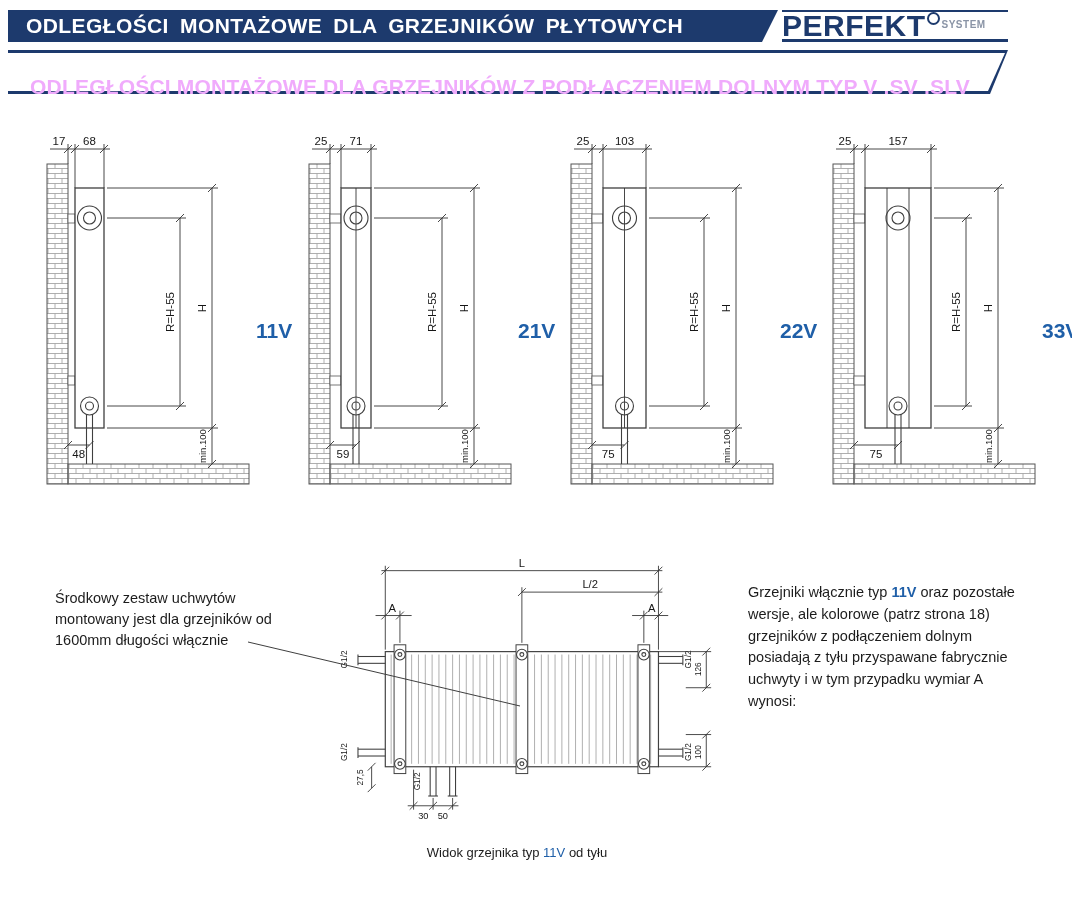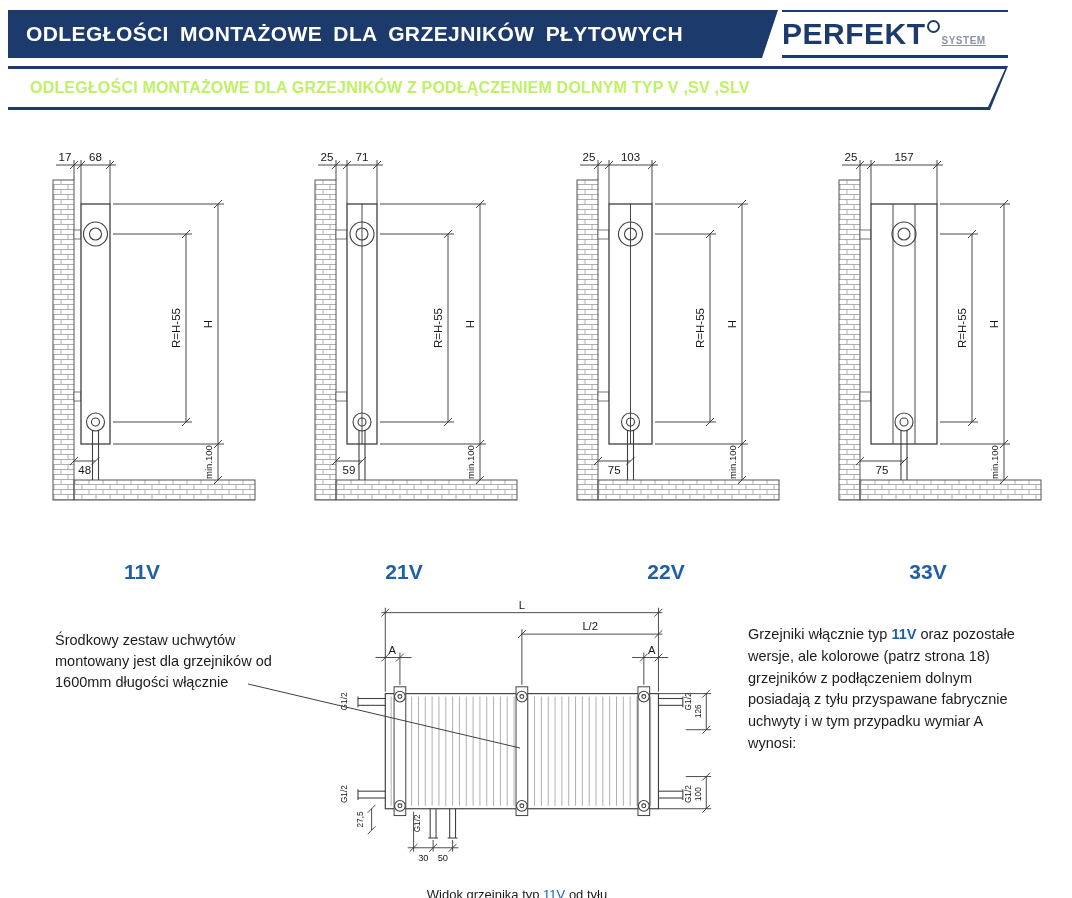--- a/index.html
+++ b/index.html
@@ -1,43 +1,43 @@
 <!DOCTYPE html>
 <html><head>
 <meta charset="utf-8">
 <title>Odległości montażowe</title>
 <style>
   html,body{margin:0;padding:0;width:1072px;height:898px;background:#fff;
     font-family:"Liberation Sans",sans-serif;color:#1a1a1a;overflow:hidden;}
   .page{position:relative;width:1072px;height:898px;}
 
   
-  .top-header{display:flex;align-items:stretch;height:48px;margin:10px 64px 0 8px;}
+  .top-header{display:flex;align-items:stretch;height:32px;margin:10px 64px 0 8px;}
   .title-bar{flex:0 0 752px;background:#1d3a6d;color:#fff;display:flex;align-items:center;
     padding-left:18px;font-weight:bold;font-size:21px;letter-spacing:.4px;word-spacing:5px;
     clip-path:polygon(0 0,100% 0,calc(100% - 16px) 100%,0 100%);}
   .logo-box{flex:1;margin-left:4px;border-top:2px solid #1d3a6d;border-bottom:3px solid #1d3a6d;
     display:flex;align-items:center;background:#fff;}
   .brand{color:#1d3a6d;font-weight:bold;font-size:30px;letter-spacing:.5px;line-height:1;}
   .brand-circle{width:9px;height:9px;border:2px solid #1d3a6d;border-radius:50%;
     display:inline-block;margin:0 2px 14px 1px;}
   .brand-sub{color:#8a94a6;font-size:10px;font-weight:bold;letter-spacing:.5px;
-    align-self:flex-end;margin-bottom:9px;text-decoration:underline;}
+    align-self:flex-end;margin-bottom:9px;}
 
   
   .subheader{position:relative;height:44px;margin:8px 64px 0 8px;background:#1d3a6d;
     clip-path:polygon(0 0,100% 0,calc(100% - 18px) 100%,0 100%);}
   .subheader .inner{position:absolute;left:0;top:3px;right:3px;bottom:3px;background:#fff;
     clip-path:polygon(0 0,100% 0,calc(100% - 17px) 100%,0 100%);}
-  .subheader .txt{position:absolute;left:22px;top:0;height:100%;display:flex;align-items:center;
-    color:#bef264;font-weight:bold;font-size:16px;letter-spacing:.2px;}
+  .subheader .txt{position:absolute;left:22px;top:15px;height:100%;display:flex;align-items:center;
+    color:#f0abfc;font-weight:bold;font-size:21px;letter-spacing:.2px;}
 
   
   .diagrams{display:flex;justify-content:space-between;padding:24px 18px 0 16px;}
-  .dcell{width:252px;display:flex;flex-direction:column;align-items:center;}
+  .dcell{width:252px;display:flex;align-items:center;}
   .dlabel{margin-top:2px;color:#1f5fa8;font-weight:bold;font-size:21px;}
 
   
   .bottom{position:relative;display:flex;margin-top:12px;padding-left:55px;}
   .left-note{width:235px;font-size:14.5px;line-height:1.45;padding-top:34px;color:#1c1c1c;}
   .center-col{width:430px;margin-left:12px;display:flex;flex-direction:column;align-items:center;}
   .caption{font-size:13px;margin-top:2px;color:#1c1c1c;}
   .right-note{flex:1;padding:28px 46px 0 16px;font-size:14.5px;line-height:1.5;color:#1c1c1c;}
   .right-note .title{margin-bottom:20px;}
   .right-note p{margin:0 0 8px 0;}

